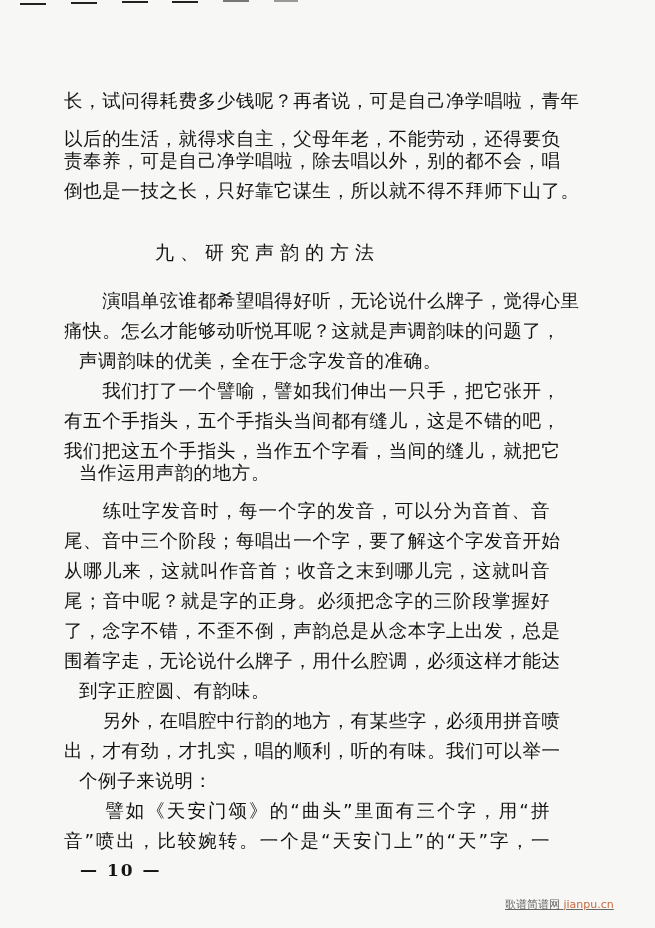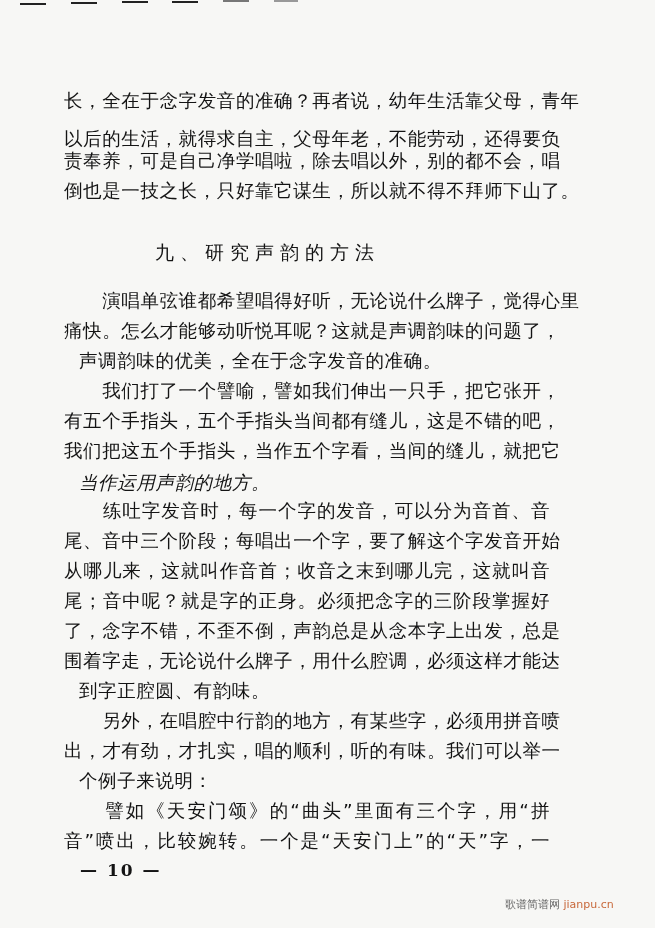--- a/index.html
+++ b/index.html
@@ -22,55 +22,56 @@
     font-size: 19px; letter-spacing: 6px; line-height: 24px;
   }
   .page-num {
     position: absolute; left: 80px; top: 833px;
     font-family: "DejaVu Serif", serif; font-size: 17px; font-weight: bold;
     letter-spacing: 2px;
   }
   .watermark {
     position: absolute; left: 505px; top: 897px; font-size: 11px; color: #666;
     font-family: "DejaVu Serif", serif;
+    text-decoration: underline;
   }
   .watermark .wm-url { color: #c8683a; font-family: "DejaVu Sans", sans-serif; font-size: 11px; }
 </style>
 </head>
 <body>
 
 <div class="top-dashes">
   <div class="dash" style="left:20px;top:3px;width:26px;"></div>
   <div class="dash" style="left:71px;top:2px;width:26px;"></div>
   <div class="dash" style="left:122px;top:1px;width:26px;"></div>
   <div class="dash" style="left:172px;top:1px;width:26px;"></div>
   <div class="dash" style="left:223px;top:0px;width:26px;background:#777;"></div>
   <div class="dash" style="left:274px;top:0px;width:24px;background:#999;"></div>
 </div>
 
 <div>
-  <div class="line" style="top:90px;">长，全在于念字发音的准确？再者说，幼年生活靠父母，青年</div>
+  <div class="line" style="top:90px;">长，试问得耗费多少钱呢？再者说，可是自己净学唱啦，青年</div>
   <div class="line" style="top:128px;">以后的生活，就得求自主，父母年老，不能劳动，还得要负</div>
   <div class="line" style="top:150px;">责奉养，可是自己净学唱啦，除去唱以外，别的都不会，唱</div>
   <div class="line" style="top:180px;">倒也是一技之长，只好靠它谋生，所以就不得不拜师下山了。</div>
 </div>
 
 <div class="heading">九、研究声韵的方法</div>
 
 <div>
   <div class="line" style="top:290px;">　　演唱单弦谁都希望唱得好听，无论说什么牌子，觉得心里</div>
   <div class="line" style="top:320px;">痛快。怎么才能够动听悦耳呢？这就是声调韵味的问题了，</div>
   <div class="line short" style="top:350px;">声调韵味的优美，全在于念字发音的准确。</div>
 </div>
 
 <div>
   <div class="line" style="top:380px;">　　我们打了一个譬喻，譬如我们伸出一只手，把它张开，</div>
   <div class="line" style="top:410px;">有五个手指头，五个手指头当间都有缝儿，这是不错的吧，</div>
   <div class="line" style="top:440px;">我们把这五个手指头，当作五个字看，当间的缝儿，就把它</div>
-  <div class="line short" style="top:472px;font-style:italic;">当作运用声韵的地方。</div>
+  <div class="line short" style="top:462px;">当作运用声韵的地方。</div>
 </div>
 
 <div>
   <div class="line" style="top:500px;">　　练吐字发音时，每一个字的发音，可以分为音首、音</div>
   <div class="line" style="top:530px;">尾、音中三个阶段；每唱出一个字，要了解这个字发音开始</div>
   <div class="line" style="top:560px;">从哪儿来，这就叫作音首；收音之末到哪儿完，这就叫音</div>
   <div class="line" style="top:590px;">尾；音中呢？就是字的正身。必须把念字的三阶段掌握好</div>
   <div class="line" style="top:620px;">了，念字不错，不歪不倒，声韵总是从念本字上出发，总是</div>
   <div class="line" style="top:650px;">围着字走，无论说什么牌子，用什么腔调，必须这样才能达</div>
   <div class="line short" style="top:680px;">到字正腔圆、有韵味。</div>

